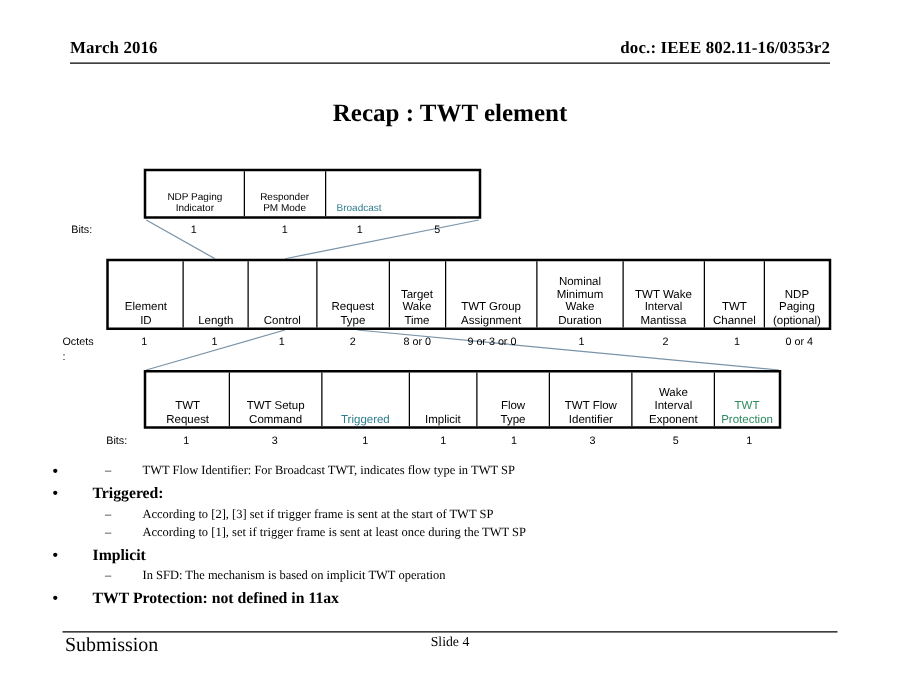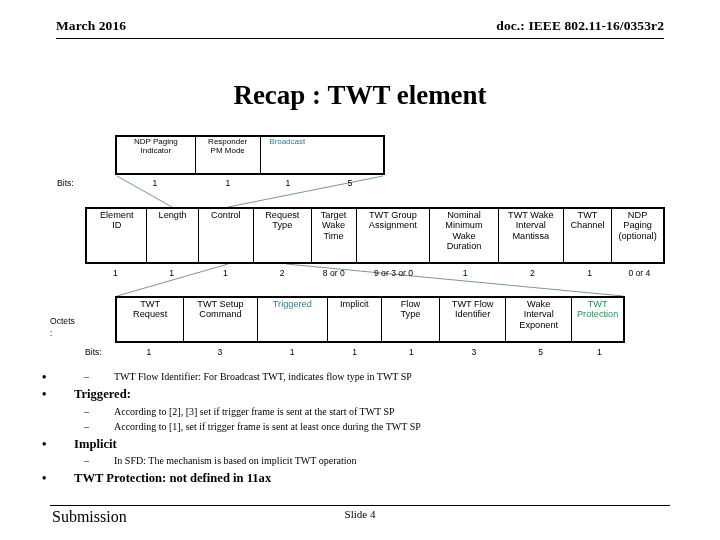--- a/index.html
+++ b/index.html
@@ -13,21 +13,21 @@
     position: relative;
     overflow: hidden;
     font-family: "Liberation Serif", "DejaVu Serif", serif;
     color: #000000;
   }
 
   
   #slide-header {
     position: absolute;
     left: 56px;
-    top: 18px;
+    top: 30px;
     width: 608px;
     height: 24px;
   }
   #slide-header .hdr-left {
     position: absolute;
     left: 0;
     top: 0;
     font-size: 13.5px;
     font-weight: bold;
     letter-spacing: 0.1px;
@@ -49,21 +49,21 @@
     border-top: 1.6px solid #000;
   }
 
   
   #slide-title {
     position: absolute;
     left: 0;
     top: 80px;
     width: 720px;
     text-align: center;
-    font-size: 27px;
+    font-size: 20px;
     font-weight: bold;
     font-family: "Liberation Serif", "DejaVu Serif", serif;
   }
 
   
   #diagram {
     position: absolute;
     left: 0;
     top: 0;
     width: 720px;
@@ -76,21 +76,21 @@
     position: absolute;
     display: flex;
     border: 2.4px solid #000;
     background: #fff;
     box-sizing: border-box;
   }
   .fieldtable .cell {
     border-right: 1.4px solid #000;
     box-sizing: border-box;
     display: flex;
-    align-items: flex-start;
+    align-items: flex-end;
     justify-content: center;
     text-align: center;
     font-family: "Liberation Sans", "DejaVu Sans", sans-serif;
     line-height: 1.12;
     padding: 1px 1px;
     overflow: hidden;
   }
   .fieldtable .cell:last-child { border-right: none; }
 
   
@@ -139,21 +139,21 @@
     font-family: "Liberation Sans", "DejaVu Sans", sans-serif;
     font-size: 8.6px;
     white-space: pre-line;
     line-height: 1.35;
   }
 
   #bits-top { left: 115px; top: 178px; width: 270px; }
   #label-bits-top { left: 57px; top: 178px; }
 
   #octets-mid { left: 85px; top: 268px; width: 580px; }
-  #label-octets { left: 50px; top: 268px; margin-top: 48px; }
+  #label-octets { left: 50px; top: 268px; }
 
   #bits-bottom { left: 115px; top: 347px; width: 510px; }
   #label-bits-bottom { left: 85px; top: 347px; }
 
   
   #bullets {
     position: absolute;
     left: 36px;
     top: 366px;
     width: 660px;

